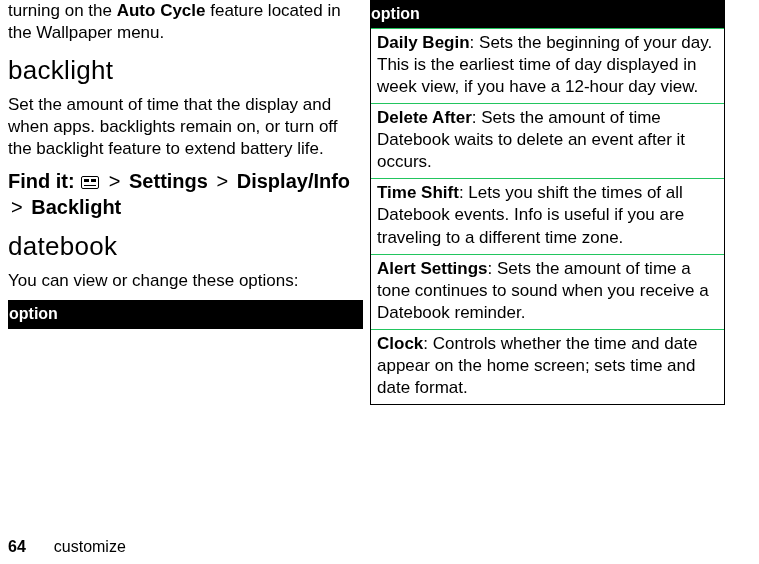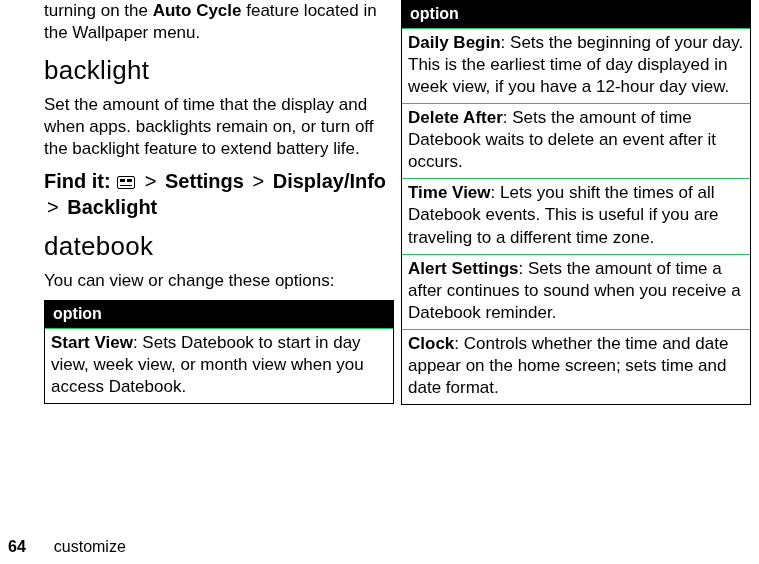--- a/index.html
+++ b/index.html
@@ -14,21 +14,20 @@
     overflow: hidden;
   }
   .page {
     padding: 0 8px;
     position: relative;
     height: 100%;
   }
   .columns {
     display: flex;
     gap: 7px;
-    margin-left: 36px;
   }
   .col {
     width: 355px;
     font-size: 17px;
     line-height: 1.3;
     font-weight: 300;
   }
   .col p { margin: 0 0 8px 0; }
   .heading {
     font-size: 26px;
@@ -69,21 +68,21 @@
   .opt-table {
     border: 1px solid #000;
     border-collapse: collapse;
     width: 100%;
     margin-top: 4px;
   }
   .opt-header {
     background: #000;
     color: #fff;
     font-weight: 700;
-    padding: 3px 8px;
+    padding: 3px 0;
     font-size: 16px;
     font-family: "Arial Narrow", Arial, sans-serif;
     font-stretch: condensed;
   }
   .opt-cell {
     border-top: 1px solid #22c55e;
     padding: 3px 6px 5px 6px;
     font-size: 17px;
     line-height: 1.3;
     font-weight: 300;
@@ -127,40 +126,37 @@
         <span class="cbold">Backlight</span>
       </p>
 
       <div class="heading">datebook</div>
 
 
       <p>You can view or change these options:</p>
 
       <div class="opt-table">
         <div class="opt-header">option</div>
-        <div class="opt-cell">
-          <span class="label">Start View</span><span>: Sets Datebook to start in day view, week view, or month view when you access Datebook.</span>
-        </div>
       </div>
     </div>
 
     <div class="col">
       <div class="opt-table" style="margin-top:0;">
         <div class="opt-header">option</div>
         <div class="opt-cell">
           <span class="label">Daily Begin</span><span>: Sets the beginning of your day. This is the earliest time of day displayed in week view, if you have a 12-hour day view.</span>
         </div>
         <div class="opt-cell">
           <span class="label">Delete After</span><span>: Sets the amount of time Datebook waits to delete an event after it occurs.</span>
         </div>
         <div class="opt-cell">
-          <span class="label">Time View</span><span>: Lets you shift the times of all Datebook events. This is useful if you are traveling to a different time zone.</span>
+          <span class="label">Time Shift</span><span>: Lets you shift the times of all Datebook events. Info is useful if you are traveling to a different time zone.</span>
         </div>
         <div class="opt-cell">
-          <span class="label">Alert Settings</span><span>: Sets the amount of time a after continues to sound when you receive a Datebook reminder.</span>
+          <span class="label">Alert Settings</span><span>: Sets the amount of time a tone continues to sound when you receive a Datebook reminder.</span>
         </div>
         <div class="opt-cell">
           <span class="label">Clock</span><span>: Controls whether the time and date appear on the home screen; sets time and date format.</span>
         </div>
       </div>
     </div>
 
   </div>
 
   <div class="footer">

